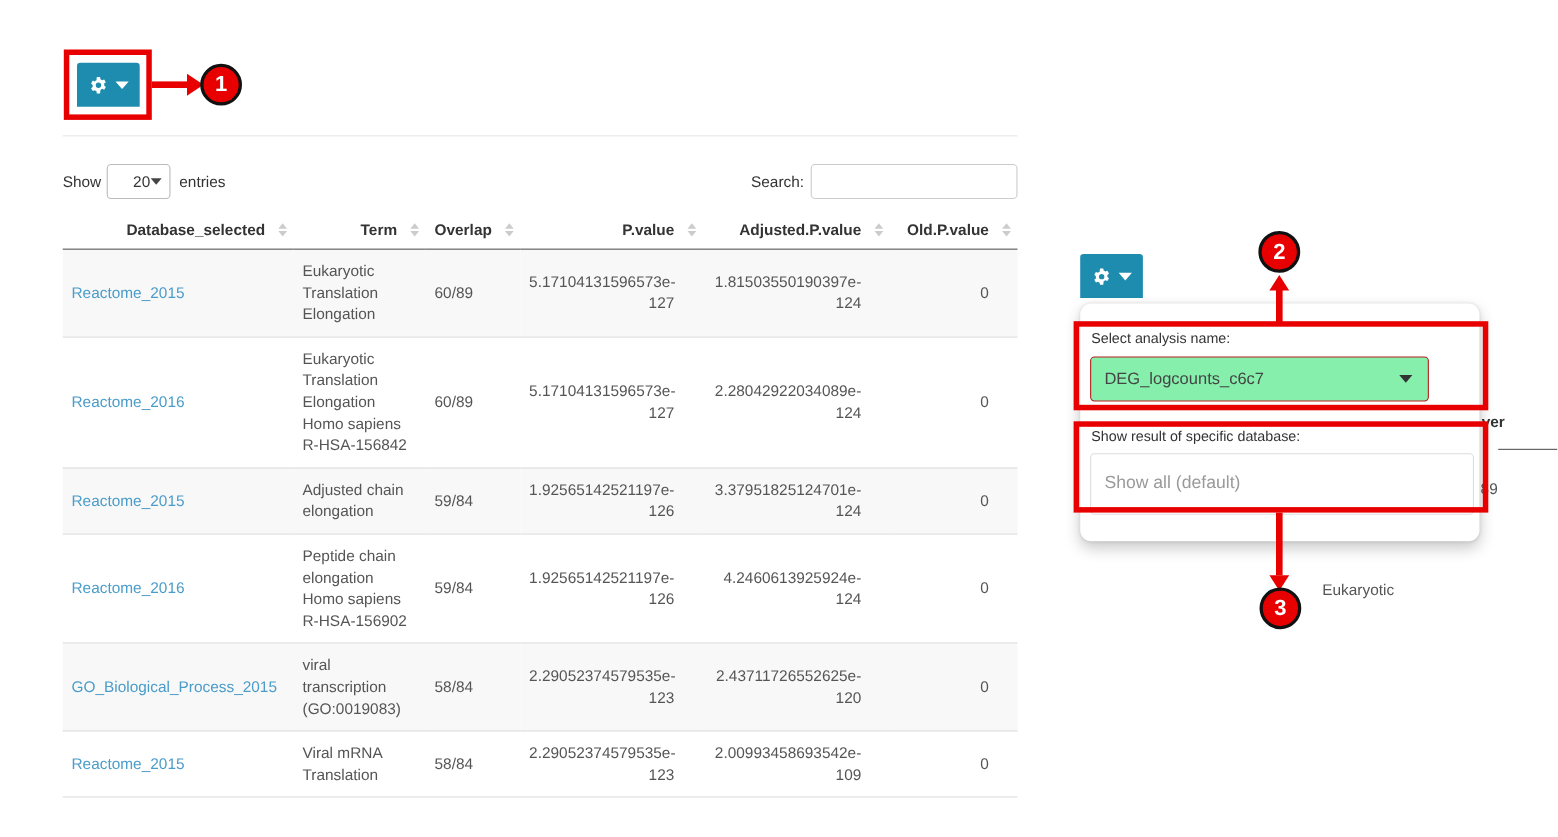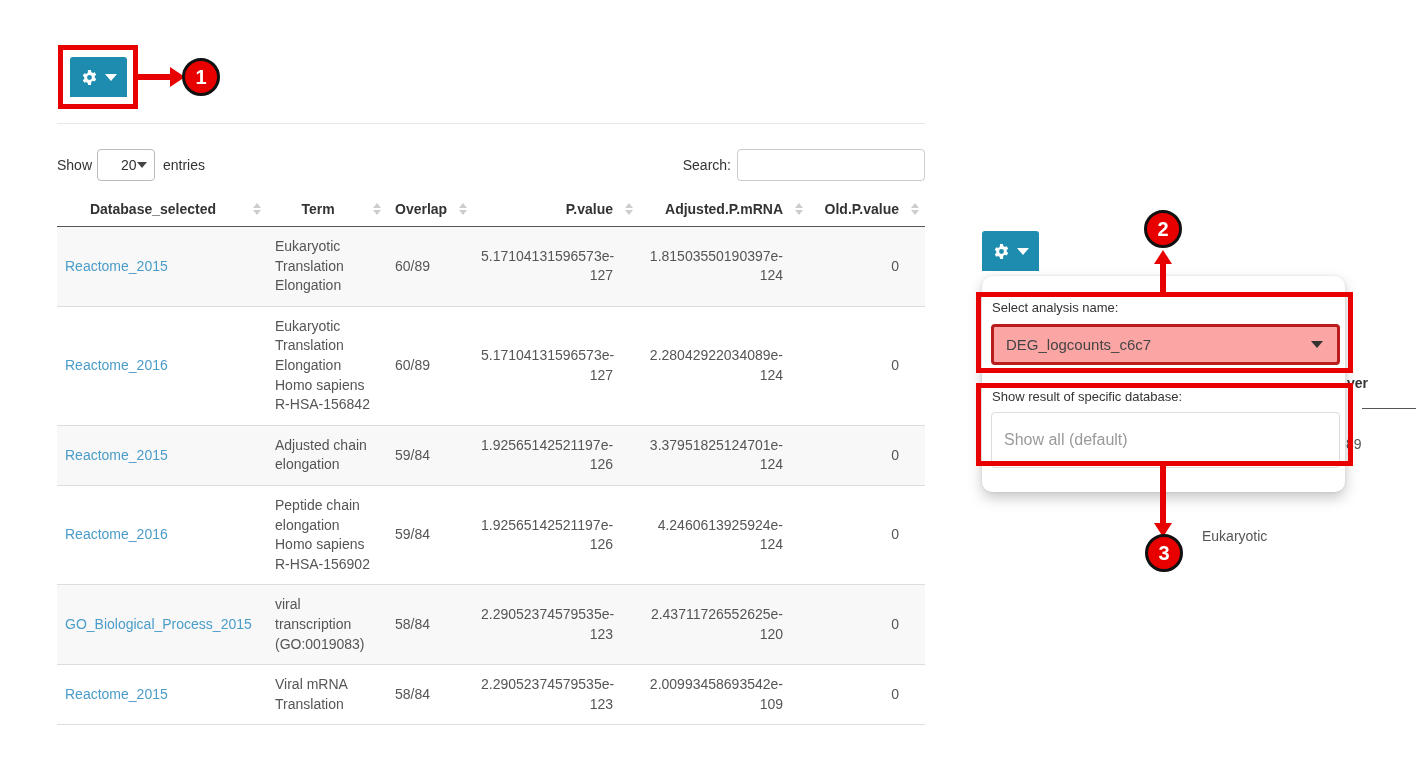--- a/index.html
+++ b/index.html
@@ -51,21 +51,21 @@
   .search-input {
     position:absolute; left:737px; top:149px; width:188px; height:32px;
     border:1px solid #ccc; border-radius:4px; background:#fff; font-size:14px;
     padding:0 8px; outline:none; font-family:"Liberation Sans", sans-serif;
   }
 
   
   .table-wrap { position:absolute; left:57px; top:192px; width:868px; }
   table.results { border-collapse:collapse; table-layout:fixed; width:868px; }
   th {
-    font-size:14px; font-weight:bold; color:#333; text-align:center;
+    font-size:14px; font-weight:bold; color:#333; text-align:right;
     padding:9px 26px 9px 8px; position:relative; border-bottom:1px solid #555;
     cursor:pointer; vertical-align:middle;
   }
   th.th-right { text-align:right; }
   .sort-icon { position:absolute; right:6px; top:50%; transform:translateY(-50%);
     display:flex; flex-direction:column; gap:2px; }
   .sort-icon .up { width:0; height:0; border-left:4px solid transparent; border-right:4px solid transparent; border-bottom:5px solid #ccc; }
   .sort-icon .dn { width:0; height:0; border-left:4px solid transparent; border-right:4px solid transparent; border-top:5px solid #ccc; }
   td {
     font-size:14px; color:#555; padding:10px 8px; vertical-align:middle;
@@ -78,22 +78,22 @@
   td.cell-db a { color:#4a9cc9; text-decoration:none; white-space:nowrap; }
 
   
   .popup-panel {
     position:absolute; left:982px; top:276px; width:363px; height:216px;
     background:#fff; border-radius:10px; z-index:2;
     box-shadow:0 6px 14px rgba(0,0,0,.22), 0 0 3px rgba(0,0,0,.10);
   }
   .popup-label { position:absolute; z-index:4; font-size:13px; color:#333; }
   .popup-select {
-    position:absolute; left:991px; top:324px; width:349px; height:41px; z-index:4;
-    border:3px solid #b91c1c; border-radius:4px; background:#fca5a5; display:flex;
+    position:absolute; left:991px; top:324px; width:308px; height:41px; z-index:4;
+    border:1px solid #b91c1c; border-radius:4px; background:#86efac; display:flex;
     align-items:center; cursor:pointer;
   }
   .popup-select .val { padding-left:12px; font-size:15px; color:#444; flex:1; }
   .popup-select .mini-caret {
     width:0; height:0; border-left:6px solid transparent; border-right:6px solid transparent;
     border-top:7px solid #333; margin-right:14px;
   }
   .popup-input {
     position:absolute; left:991px; top:412px; width:349px; height:56px; z-index:4;
     border:1px solid #ddd; border-radius:4px; background:#fff; font-size:16px;
@@ -158,21 +158,21 @@
                 <i class="dn"></i>
               </span></th>
             <th><span>Overlap</span><span class="sort-icon">
                 <i class="up"></i>
                 <i class="dn"></i>
               </span></th>
             <th class="th-right"><span>P.value</span><span class="sort-icon">
                 <i class="up"></i>
                 <i class="dn"></i>
               </span></th>
-            <th class="th-right"><span>Adjusted.P.mRNA</span><span class="sort-icon">
+            <th class="th-right"><span>Adjusted.P.value</span><span class="sort-icon">
                 <i class="up"></i>
                 <i class="dn"></i>
               </span></th>
             <th class="th-right"><span>Old.P.value</span><span class="sort-icon">
                 <i class="up"></i>
                 <i class="dn"></i>
               </span></th>
           </tr>
         </thead>
       <tbody>

